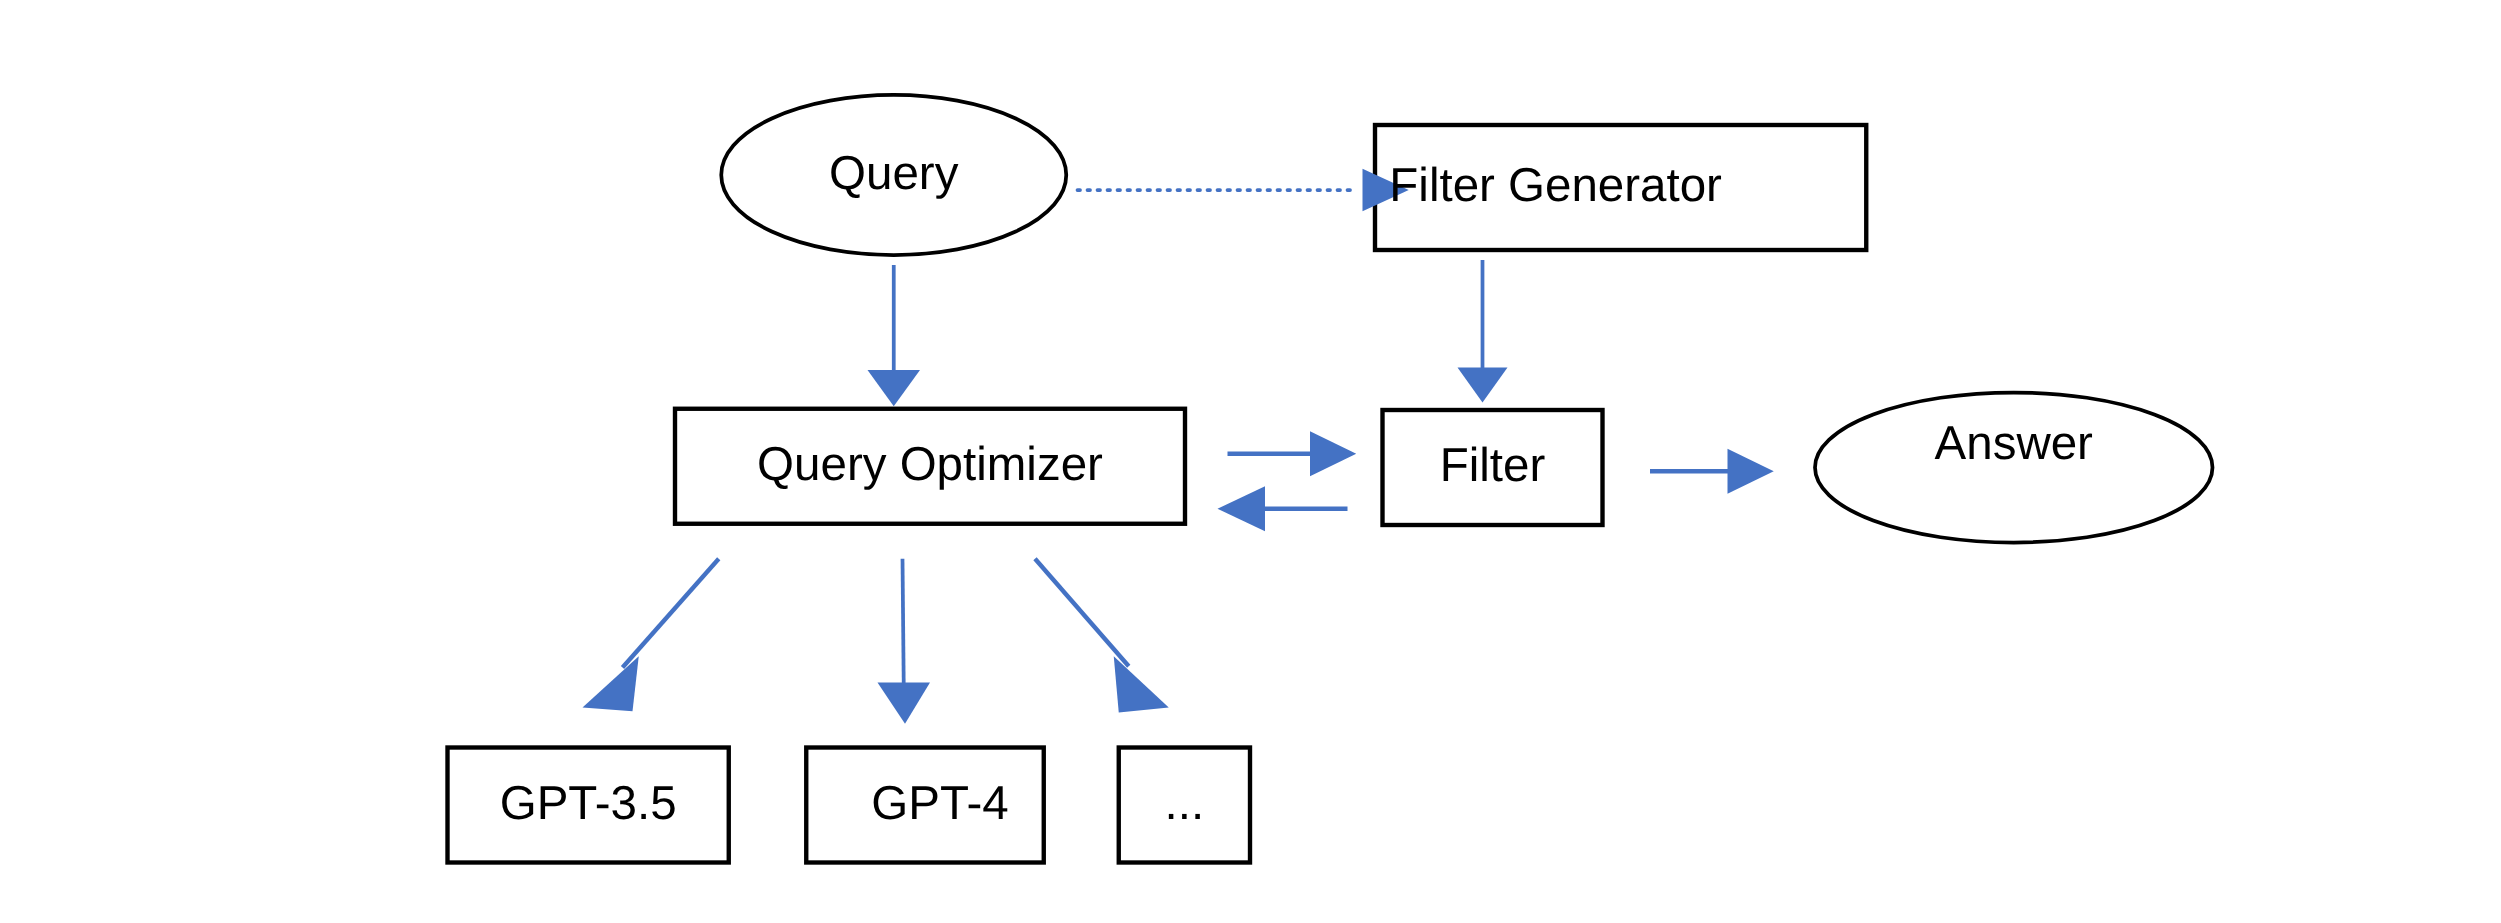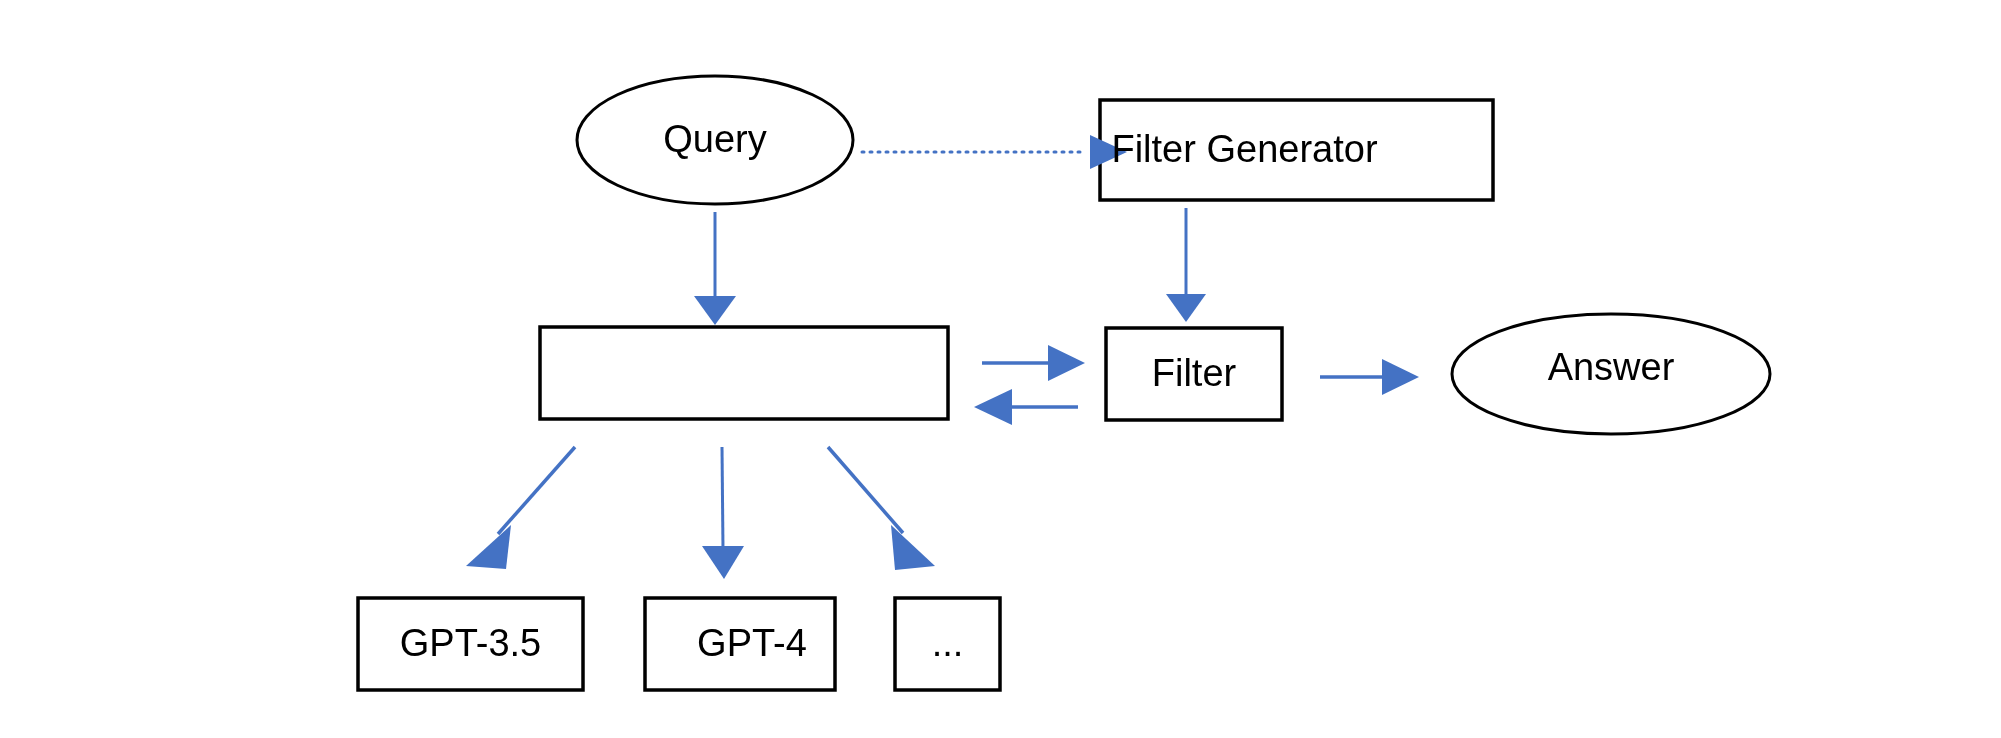--- a/index.html
+++ b/index.html
@@ -99,24 +99,25 @@
 
       <line x1="828" y1="447" x2="903" y2="533" stroke-width="3.5"></line>
       <path d="M891,525 L935,566 L895,570 Z" fill="#4472C4" stroke="none"></path>
     </g>
   </svg>
 
   <div class="node-label" style="left:577px; top:76px; width:276px; height:128px;">Query</div>
 
   <div class="node-label" style="left:1048px; top:100px; width:393px; height:100px;">Filter Generator</div>
 
+  <div class="node-label" style="left:540px; top:327px; width:408px; height:92px;">Query Optimizer</div>
 
   <div class="node-label" style="left:1106px; top:328px; width:176px; height:92px;border-radius:12px;">Filter</div>
 
-  <div class="node-label" style="left:1452px; top:308px; width:318px; height:120px;">Answer</div>
+  <div class="node-label" style="left:1452px; top:296px; width:318px; height:120px;">Answer</div>
 
   <div class="node-label" style="left:358px; top:598px; width:225px; height:92px;">GPT-3.5</div>
 
   <div class="node-label" style="left:645px; top:598px; width:214px; height:92px;">GPT-4</div>
 
   <div class="node-label" style="left:895px; top:598px; width:105px; height:92px;">...</div>
 
 </div>
 
 </body></html>

